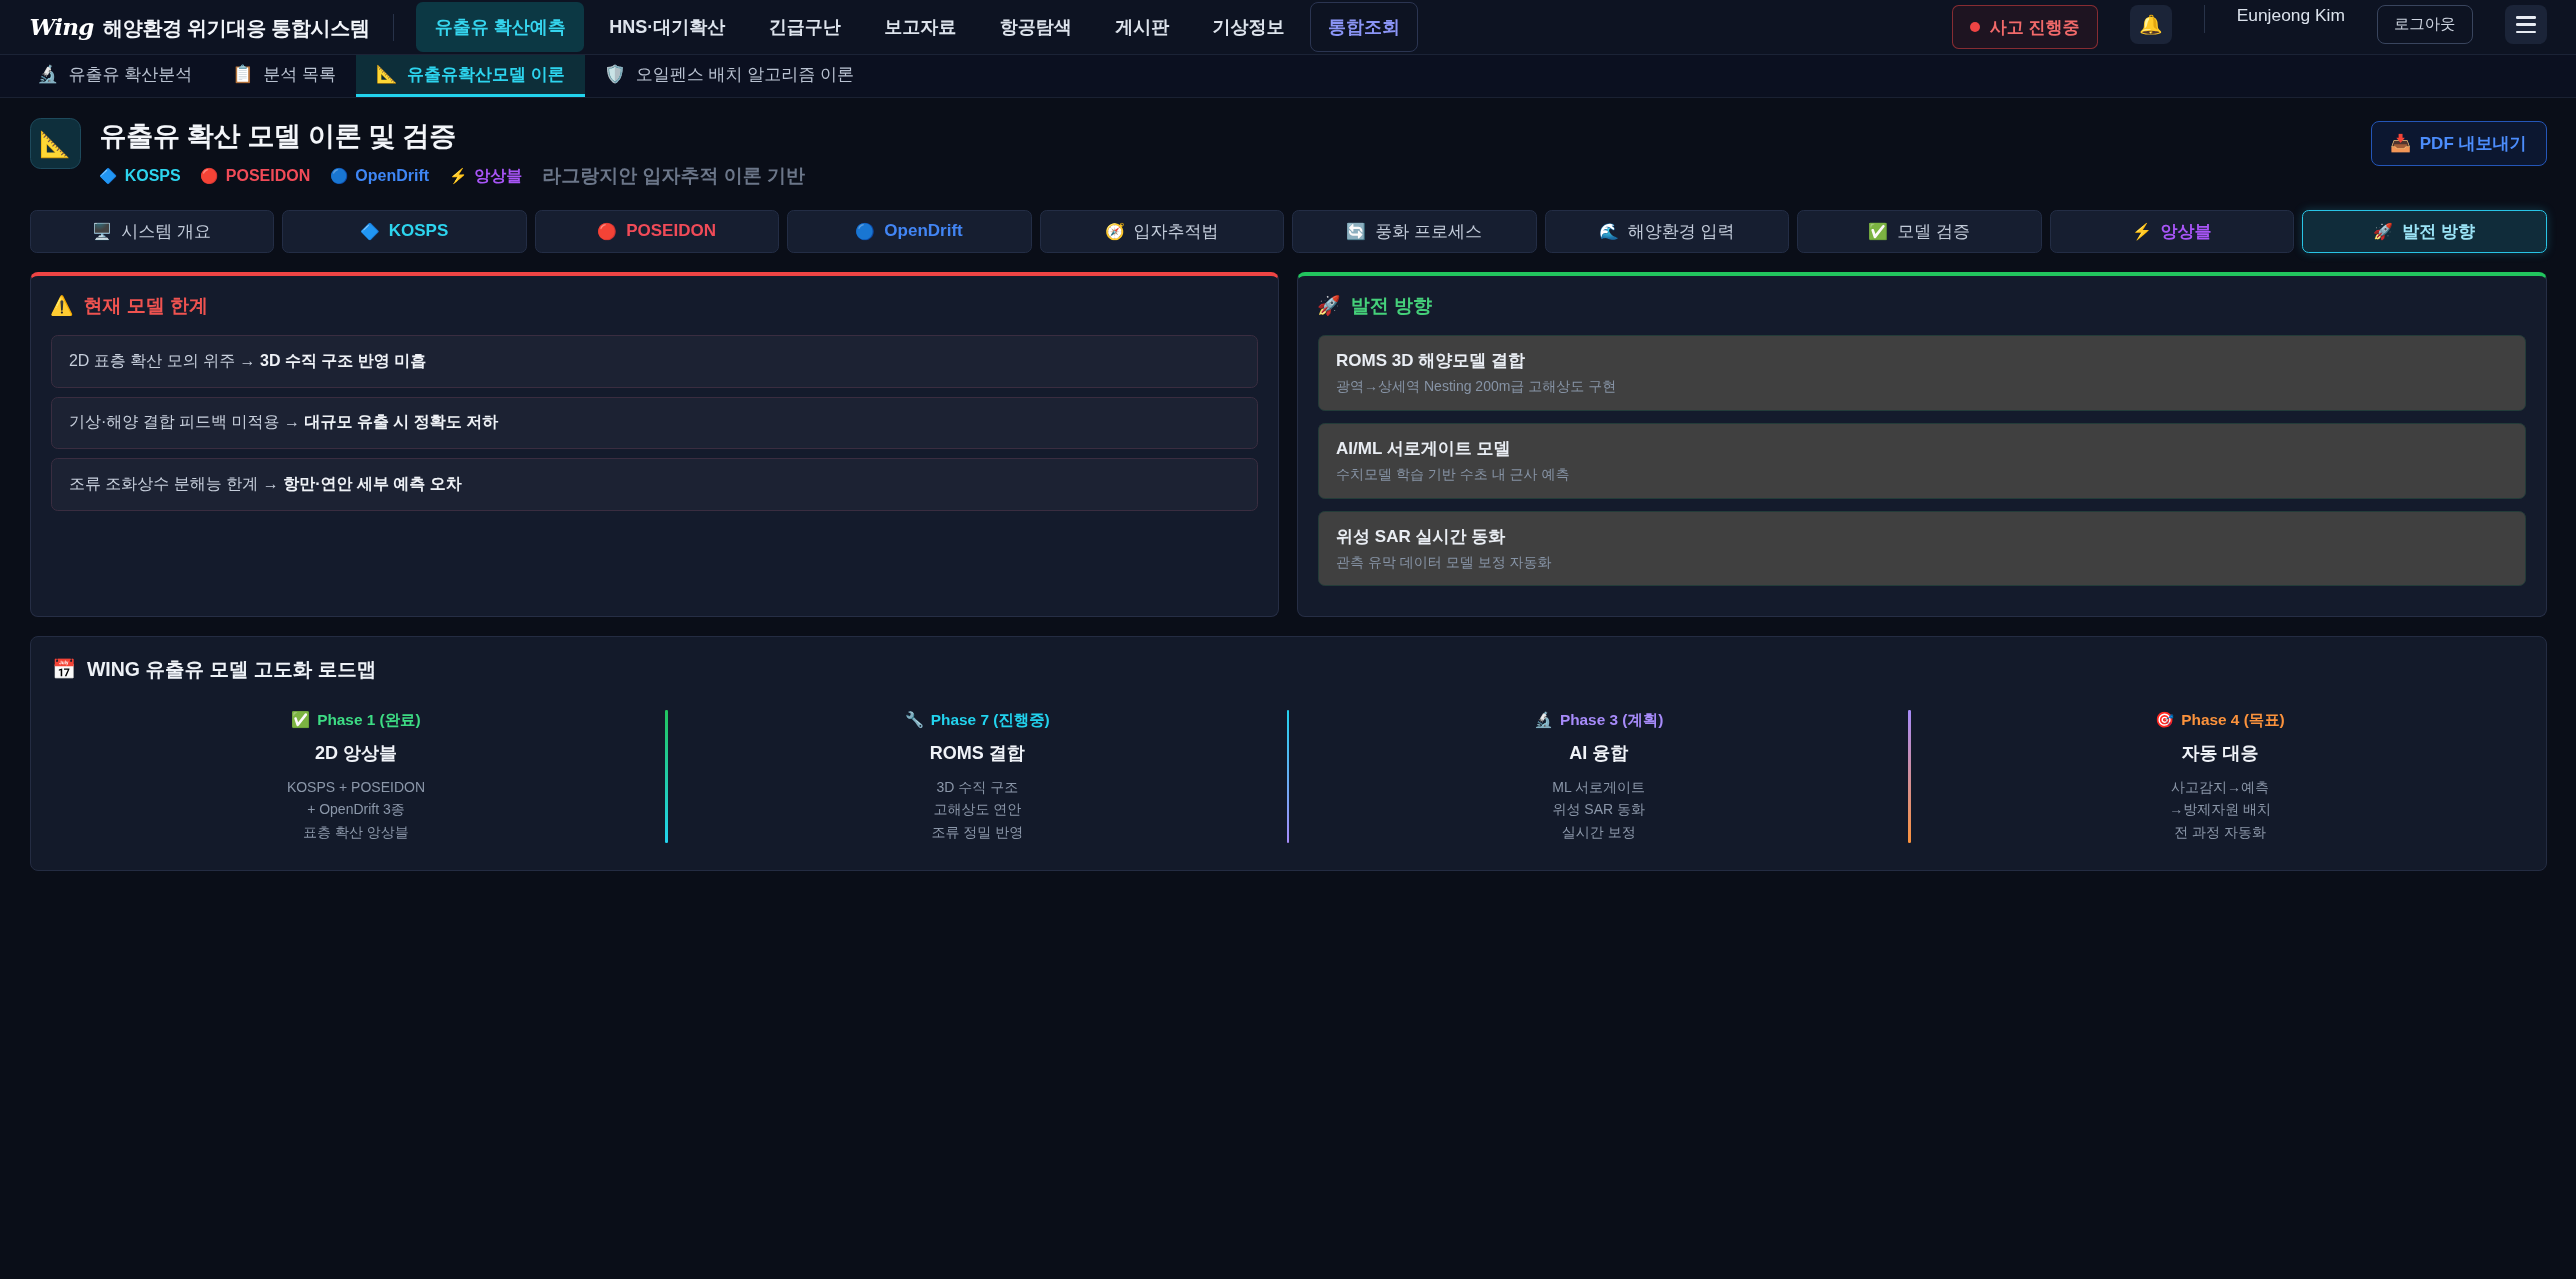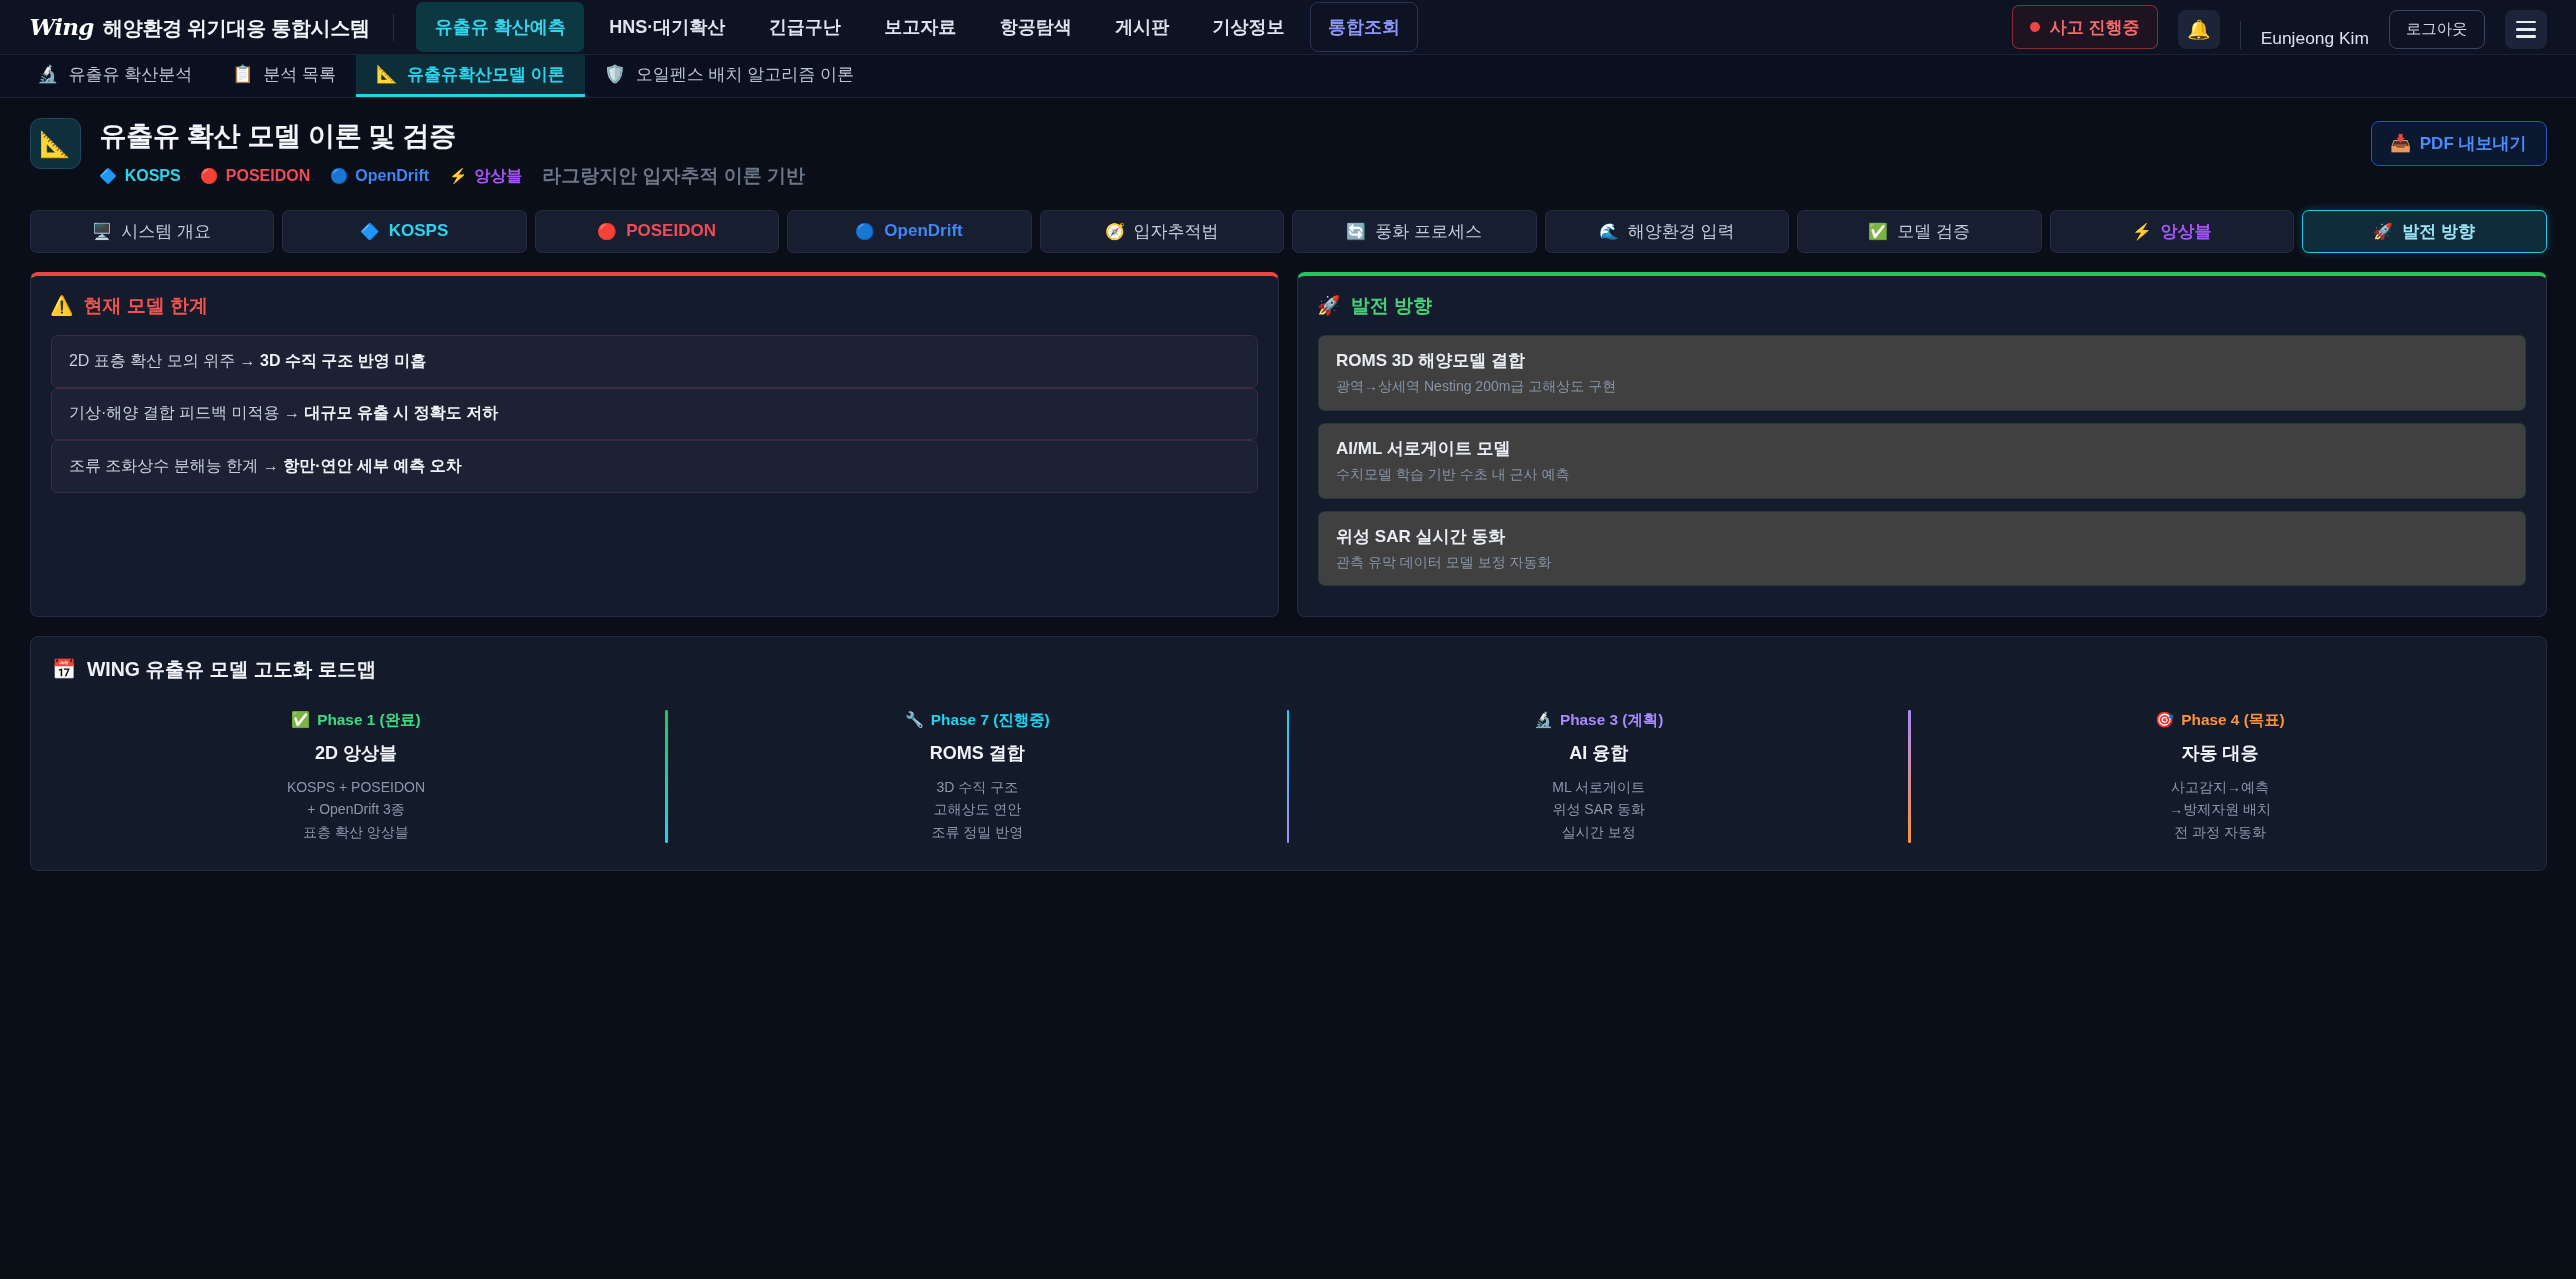--- a/index.html
+++ b/index.html
@@ -18,21 +18,21 @@
   .logo-mark { font-family:"DejaVu Serif", serif; font-style:italic; font-weight:700; font-size:23px; color:#ffffff; letter-spacing:-0.7px; }
   .logo-title { font-size:20px; font-weight:700; color:#f2f5fa; letter-spacing:-0.3px; }
   .top-sep { width:0.7px; height:27px; background:#273249; margin:0 23px; }
   .mainnav { display:flex; align-items:center; gap:6.7px; }
   .nav-item {
     padding:12px 17.4px; font-size:18px; font-weight:700; color:#dde3ec;
     border-radius:6.7px; cursor:pointer; white-space:nowrap; background:transparent; border:0.7px solid transparent;
   }
   .nav-item.active { background:#0c3844; color:#35d5ee; }
   .nav-item.accent { color:#8b95f6; border:0.7px solid #2b3552; border-radius:8px; }
-  .top-right { margin-left:auto; display:flex; align-items:flex-end; gap:20px; }
+  .top-right { margin-left:auto; display:flex; align-items:flex-start; gap:32px; }
   .incident-badge {
     display:flex; align-items:center; gap:9.4px; padding:9.4px 17.4px; border-radius:6.7px;
     border:0.7px solid rgba(239,68,68,0.5); background:rgba(127,29,29,0.16);
     color:#f26a6a; font-size:17px; font-weight:700; cursor:pointer;
   }
   .incident-dot { width:10px; height:10px; border-radius:50%; background:#ef4444; }
   .icon-btn {
     width:42px; height:39px; border-radius:8px; background:#1b2438;
     display:flex; align-items:center; justify-content:center; font-size:19px; cursor:pointer; border:none; color:#fff;
   }
@@ -82,21 +82,21 @@
   .card {
     flex:1; background:#141b2c; border:0.7px solid #262e45; border-radius:8px; padding:17.4px 20px; min-height:263px;
   }
   .card.limit { border-top:4px solid #ef4444; }
   .card.future { border-top:4px solid #22c55e; }
   .card-title { display:flex; align-items:center; gap:9.4px; font-size:19px; font-weight:700; margin-bottom:16px; }
   .card.limit .card-title { color:#ef5350; }
   .card.future .card-title { color:#45d07a; }
   .limit-item {
     padding:14.8px 17.4px; border-radius:6.7px; background:#1c2233; border:0.7px solid #3a2d40;
-    font-size:16px; color:#c6cedb; margin-bottom:0;
+    font-size:16px; color:#c6cedb; margin-bottom:9px;
   }
   .limit-item b { color:#eef1f6; font-weight:700; }
   .future-item {
     padding:13.4px 17.4px; border-radius:6.7px; background:#404040; border:0.7px solid #233c39; margin-bottom:12px;
   }
   .future-item .fi-title { font-size:17px; font-weight:700; color:#e9edf3; margin-bottom:6px; }
   .future-item .fi-desc { font-size:14px; color:#8794a6; }
   
   .roadmap { margin:19px 29.5px; background:#131a2a; border:0.7px solid #242c42; border-radius:8px; padding:19px 21.5px 27px; }
   .roadmap-title { display:flex; align-items:center; gap:10.7px; font-size:19.5px; font-weight:700; color:#eef2f7; margin-bottom:27px; }

